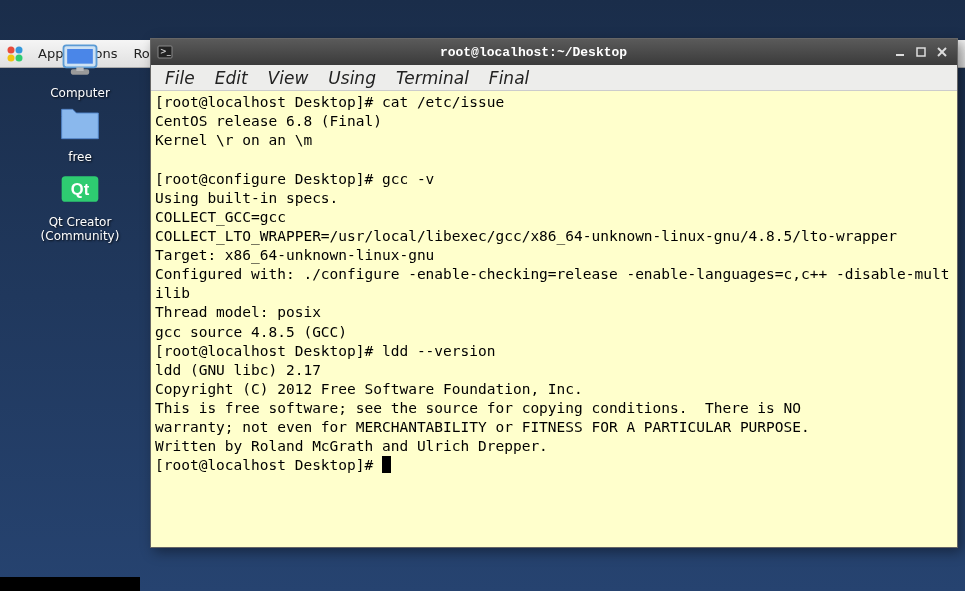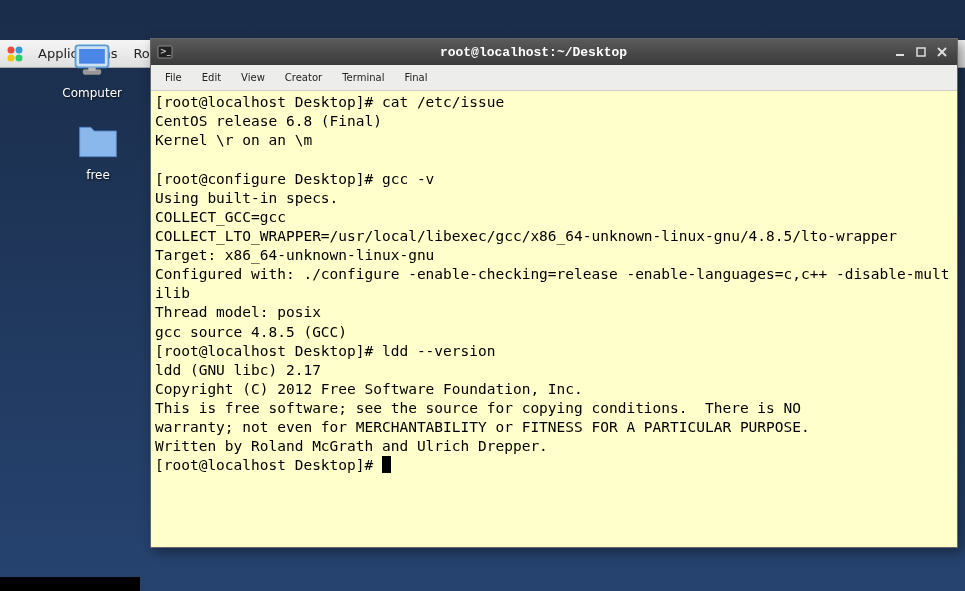--- a/index.html
+++ b/index.html
@@ -24,23 +24,23 @@
 .panel-icon {
   width: 22px; height: 22px; margin-right: 4px;
   display: flex; align-items: center; justify-content: center;
 }
 .panel-menu { padding: 4px 8px; cursor: pointer; color: #222; }
 .panel-tray { margin-left: 8px; display: flex; gap: 8px; }
 .tray-icon { width: 22px; height: 22px; display: flex; align-items: center; justify-content: center; }
 
 .desktop-icons {
   position: absolute;
-  top: 36px; left: 22px;
-  display: flex; flex-direction: column; gap: 18px;
-  align-items: flex-end;
+  top: 36px; left: 30px;
+  display: flex; flex-direction: column; 
+  align-items: center;
   width: 100px;
 }
 .dicon { display: flex; flex-direction: column; align-items: center; text-align: center; cursor: pointer; }
 .dicon .icon-box { width: 48px; height: 48px; display: flex; align-items: center; justify-content: center; }
 .dicon .label { color: #fff; font-size: 12px; margin-top: 2px; text-shadow: 1px 1px 2px rgba(0,0,0,0.8); line-height: 1.2; }
 
 .window {
   position: absolute;
   top: 38px; left: 150px;
   width: 808px; height: 510px;
@@ -66,21 +66,21 @@
   margin-left: 3px; cursor: pointer;
   color: #ddd;
 }
 .menubar {
   height: 26px;
   background: #ededeb;
   border-bottom: 1px solid #ccc;
   display: flex; align-items: center;
   padding: 0 4px;
 }
-.menubar .mitem { padding: 4px 10px; cursor: pointer; color: #222; font-size: 10px; }
+.menubar .mitem { padding: 4px 10px; cursor: pointer; color: #222; font-size: 17px; font-style: italic; }
 .terminal {
   flex: 1;
   background: #ffffcc;
   color: #000;
   font-family: "DejaVu Sans Mono", monospace;
   font-size: 14.5px;
   line-height: 1.32;
   padding: 2px 4px;
   overflow-y: scroll;
   white-space: pre-wrap;
@@ -153,20 +153,30 @@
     <div class="label">Computer</div>
   </div>
   <div class="dicon">
     <div class="icon-box">
       <svg width="44" height="44" viewBox="0 0 48 48">
           <path d="M4 16 L4 40 L44 40 L44 12 L20 12 L16 8 L4 8 Z" fill="#8ab8ed" stroke="#5286c9"></path>
         </svg>
     </div>
     <div class="label">free</div>
   </div>
+  <div class="dicon">
+    <div class="icon-box">
+      <svg width="44" height="44" viewBox="0 0 48 48">
+          <rect x="4" y="10" width="40" height="28" rx="4" fill="#2ecc71"></rect>
+          <text x="24" y="30" font-size="18" font-weight="bold" fill="#fff" text-anchor="middle" font-family="sans-serif">Qt</text>
+        </svg>
+    </div>
+    <div class="label" style="white-space:pre-line;">Qt Creator
+(Community)</div>
+  </div>
 </div>
 
 <div class="window">
   <div class="titlebar">
     <div class="ticon">
       <svg width="16" height="16" viewBox="0 0 16 16">
           <rect x="1" y="2" width="14" height="12" rx="1" fill="#222" stroke="#888"></rect>
           <text x="3" y="10" font-size="8" fill="#ccc">&gt;_</text>
         </svg>
     </div>
@@ -185,21 +195,21 @@
         <svg width="12" height="12" viewBox="0 0 12 12">
           <line x1="2" y1="2" x2="10" y2="10" stroke="#ddd" stroke-width="2"></line>
           <line x1="10" y1="2" x2="2" y2="10" stroke="#ddd" stroke-width="2"></line>
         </svg>
       </div>
   </div>
   <div class="menubar">
     <span class="mitem">File</span>
     <span class="mitem">Edit</span>
     <span class="mitem">View</span>
-    <span class="mitem">Creator</span>
+    <span class="mitem">Using</span>
     <span class="mitem">Terminal</span>
     <span class="mitem">Final</span>
   </div>
   <div class="terminal" id="terminal-body"><span>[root@localhost Desktop]# cat /etc/issue</span>
 <span>CentOS release 6.8 (Final)</span>
 <span>Kernel \r on an \m</span>
 <span></span>
 <span>[root@configure Desktop]# gcc -v</span>
 <span>Using built-in specs.</span>
 <span>COLLECT_GCC=gcc</span>

